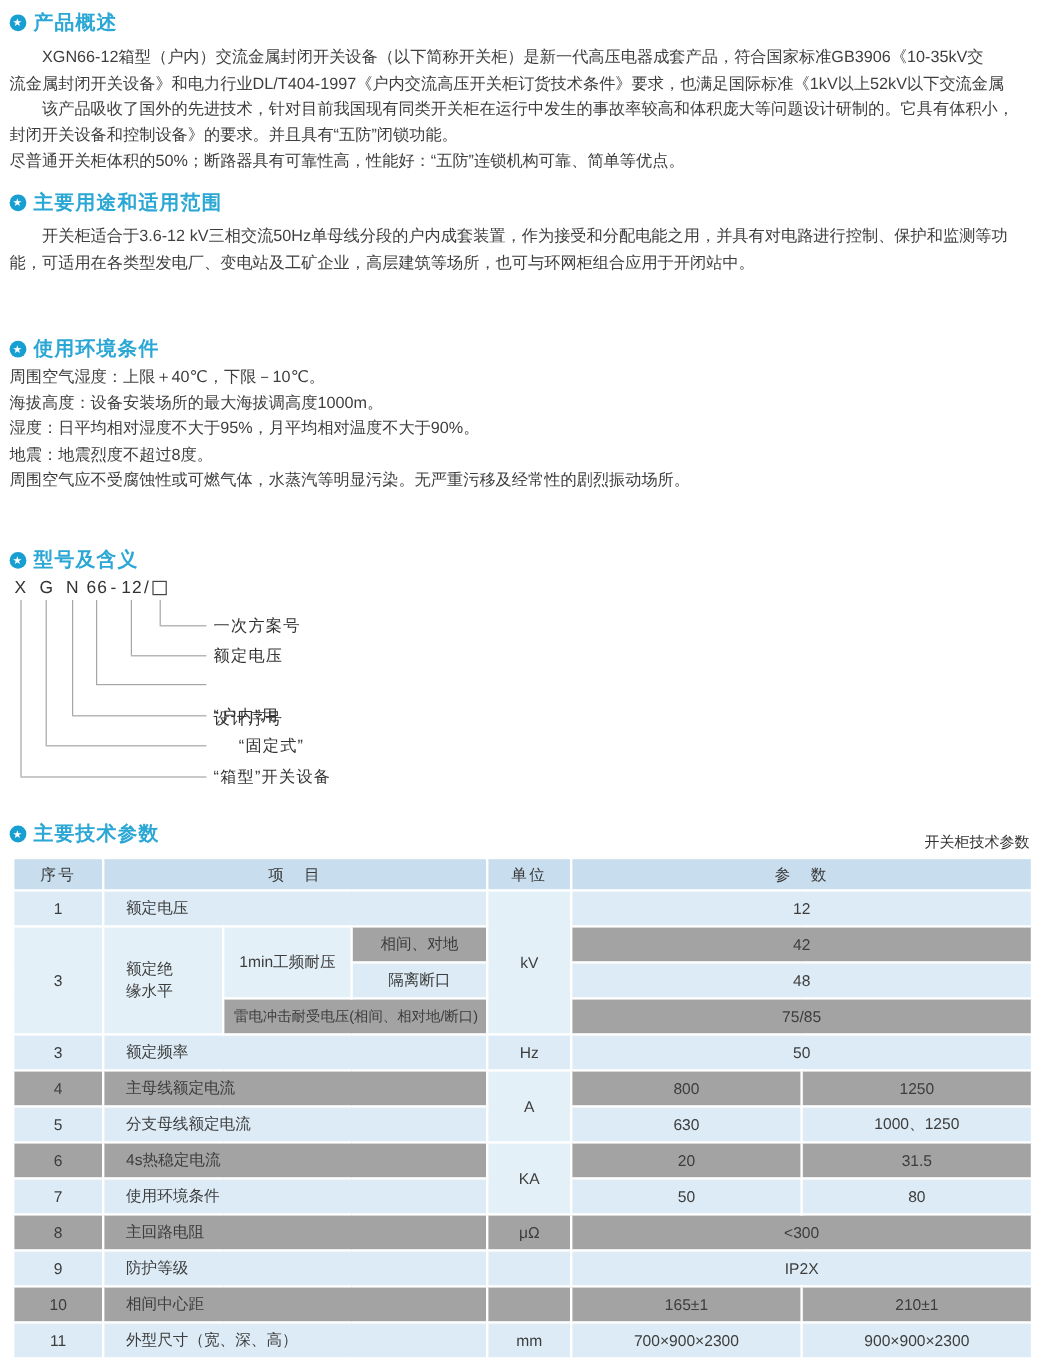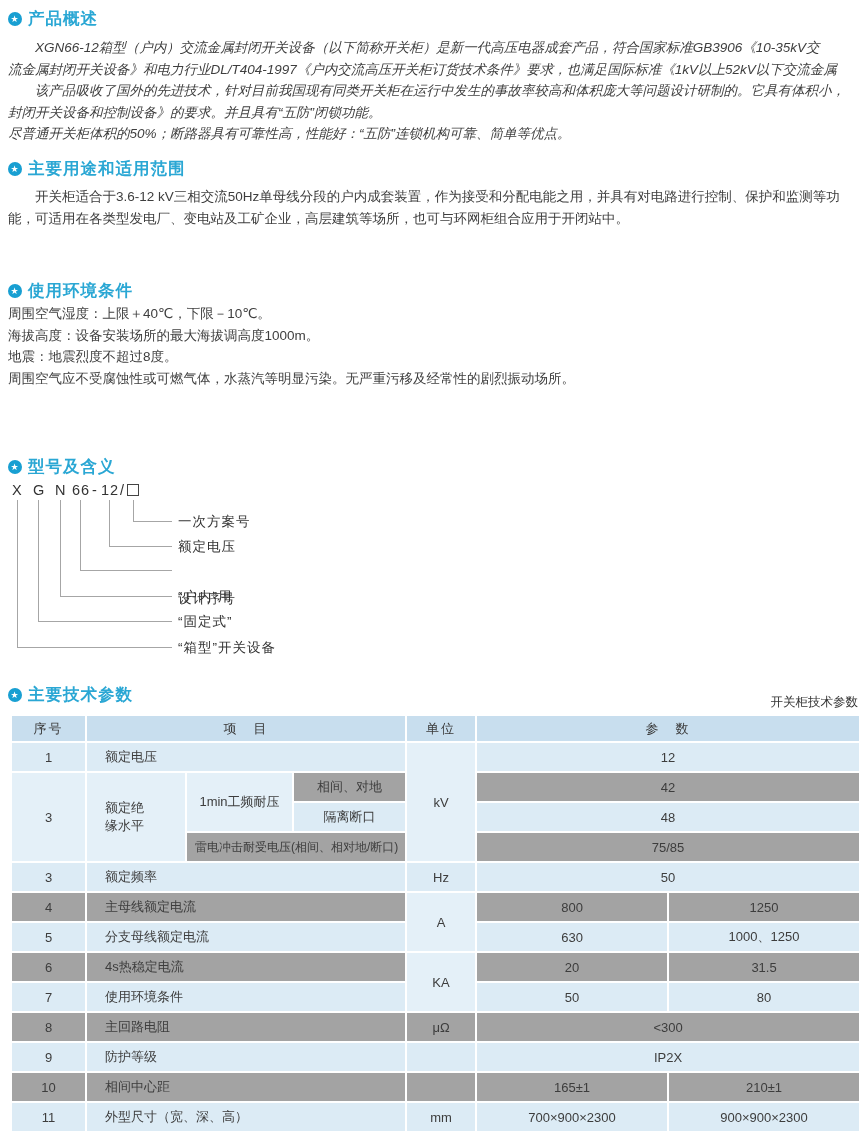--- a/index.html
+++ b/index.html
@@ -42,21 +42,21 @@
 </style>
 </head>
 <body>
 
 <div class="page">
 
   <div class="sec-title" style="top:8px;">
     <span class="sec-icon">★</span>
     <span>产品概述</span>
   </div>
-  <div class="para" style="top:37px;font-style:italic;">
+  <div class="para" style="top:37px;">
     <div class="ln">　　XGN66-12箱型（户内）交流金属封闭开关设备（以下简称开关柜）是新一代高压电器成套产品，符合国家标准GB3906《10-35kV交</div>
     <div class="ln">流金属封闭开关设备》和电力行业DL/T404-1997《户内交流高压开关柜订货技术条件》要求，也满足国际标准《1kV以上52kV以下交流金属</div>
     <div class="ln">　　该产品吸收了国外的先进技术，针对目前我国现有同类开关柜在运行中发生的事故率较高和体积庞大等问题设计研制的。它具有体积小，</div>
     <div class="ln">封闭开关设备和控制设备》的要求。并且具有“五防”闭锁功能。</div>
     <div class="ln">尽普通开关柜体积的50%；断路器具有可靠性高，性能好：“五防”连锁机构可靠、简单等优点。</div>
   </div>
 
   <div class="sec-title" style="top:158px;">
     <span class="sec-icon">★</span>
     <span>主要用途和适用范围</span>
@@ -66,20 +66,21 @@
     <div class="ln">能，可适用在各类型发电厂、变电站及工矿企业，高层建筑等场所，也可与环网柜组合应用于开闭站中。</div>
   </div>
 
   <div class="sec-title" style="top:280px;">
     <span class="sec-icon">★</span>
     <span>使用环境条件</span>
   </div>
   <div class="para" style="top:303px;">
     <div class="ln">周围空气湿度：上限＋40℃，下限－10℃。</div>
     <div class="ln">海拔高度：设备安装场所的最大海拔调高度1000m。</div>
+    <div class="ln">湿度：日平均相对湿度不大于95%，月平均相对温度不大于90%。</div>
     <div class="ln">地震：地震烈度不超过8度。</div>
     <div class="ln">周围空气应不受腐蚀性或可燃气体，水蒸汽等明显污染。无严重污移及经常性的剧烈振动场所。</div>
   </div>
 
   <div class="sec-title" style="top:456px;">
     <span class="sec-icon">★</span>
     <span>型号及含义</span>
   </div>
 
   <div class="diagram">
@@ -103,21 +104,21 @@
     <div class="hline" style="left:101px; top:66px;  width:63px;"></div>
     <div class="hline" style="left:72px;  top:90px;  width:92px;"></div>
     <div class="hline" style="left:52px;  top:116px; width:112px;"></div>
     <div class="hline" style="left:30px;  top:141px; width:134px;"></div>
     <div class="hline" style="left:9px;   top:167px; width:155px;"></div>
 
     <div class="dlabel" style="top:33px;font-family:Liberation Serif, serif;">一次方案号</div>
     <div class="dlabel" style="top:58px;">额定电压</div>
     <div class="dlabel" style="top:82px;margin-top:28px;">设计序号</div>
     <div class="dlabel" style="top:108px;">“户内”用</div>
-    <div class="dlabel" style="top:133px;">“固定式”</div>
+    <div class="dlabel" style="top:133px;margin-left:21px;">“固定式”</div>
     <div class="dlabel" style="top:159px;">“箱型”开关设备</div>
   </div>
 
   <div class="sec-title" style="top:684px;">
     <span class="sec-icon">★</span>
     <span>主要技术参数</span>
   </div>
   <div class="tbl-caption">开关柜技术参数</div>
 
   <table class="params">

